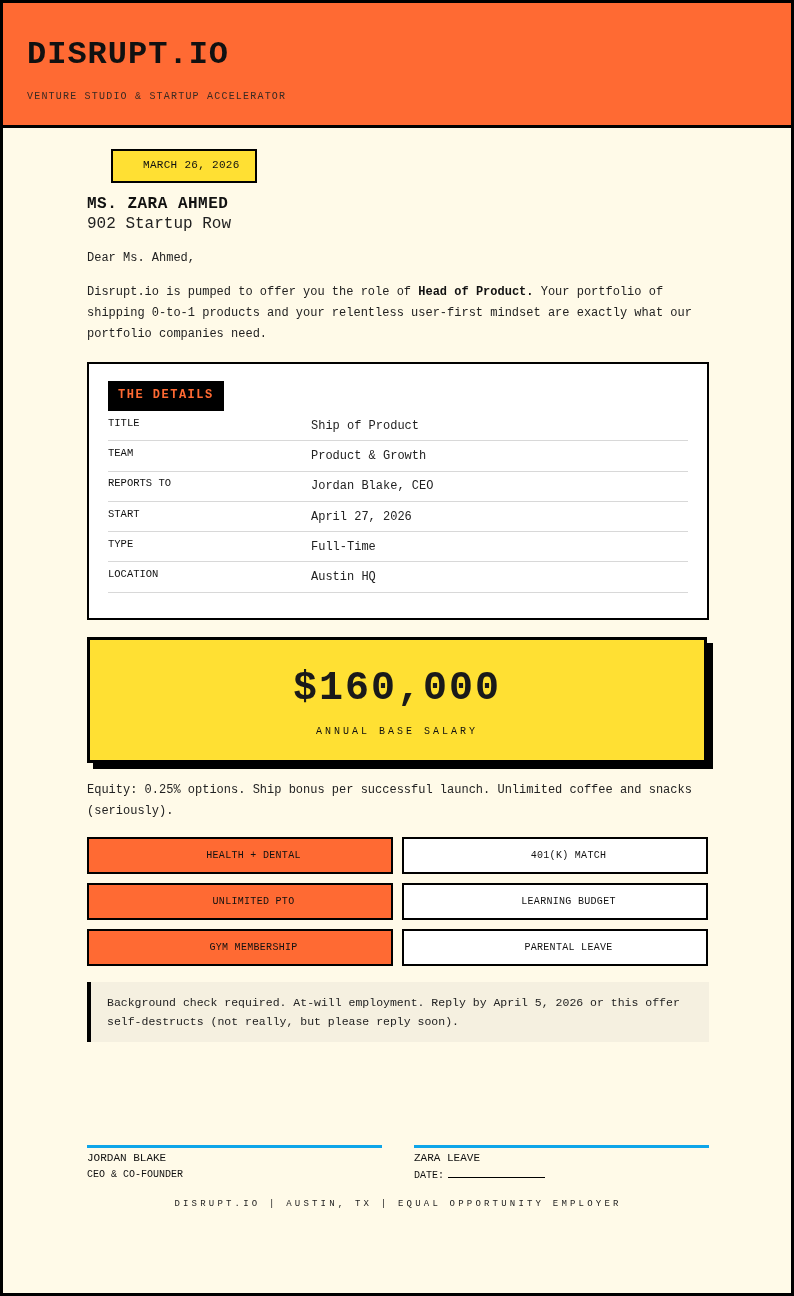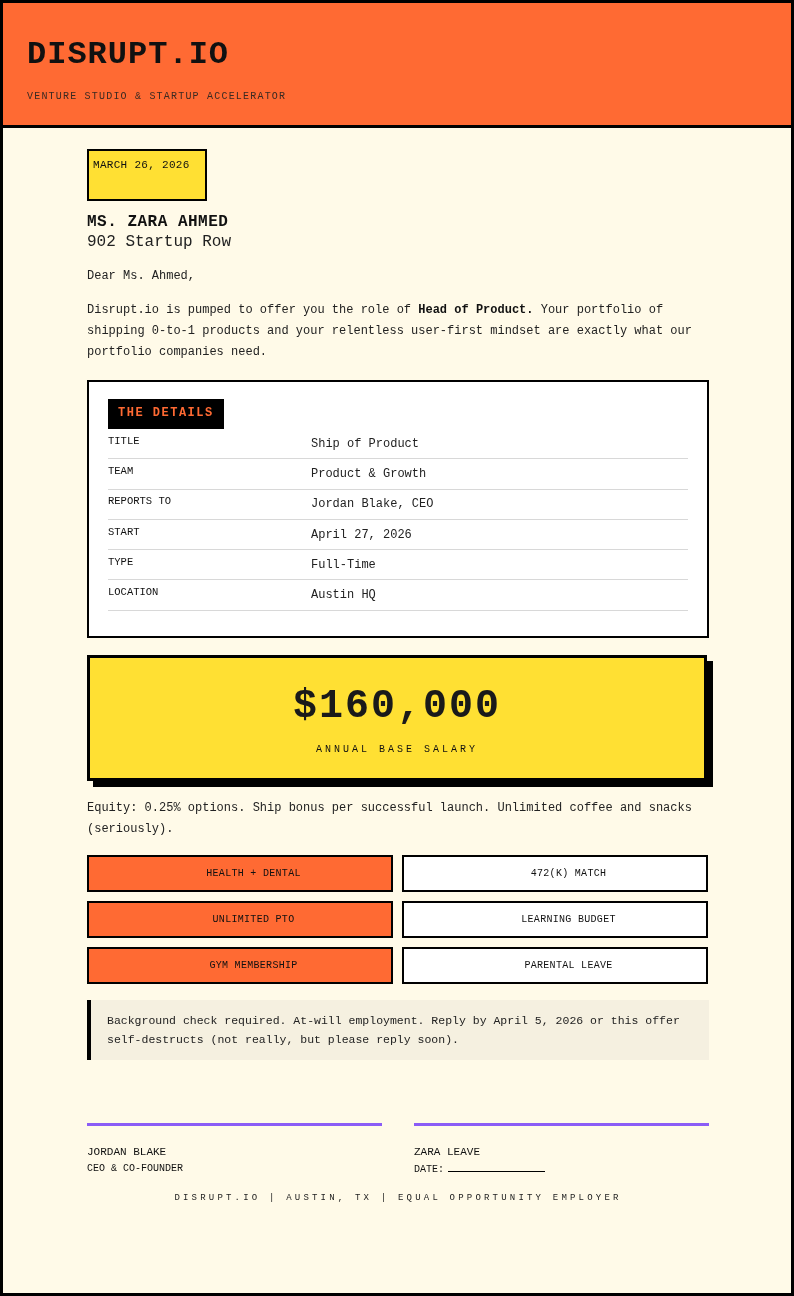--- a/index.html
+++ b/index.html
@@ -11,21 +11,21 @@
   }
   .header {
     background: #ff6a33; height: 125px; border-bottom: 3px solid #000;
     padding: 34px 0 0 24px;
   }
   .brand { font-size: 32px; font-weight: bold; letter-spacing: 1px; color: #111; line-height: 36px; }
   .tagline { font-size: 10px; letter-spacing: 1.2px; color: #3a2a22; margin-top: 18px; }
   .content { position: absolute; left: 84px; top: 146px; width: 622px; }
   .date-badge {
     display: inline-block; background: #ffe033; border: 2px solid #000;
-    font-size: 11px; padding: 8px 15px 9px 4px; letter-spacing: 0.3px; height: 52px;
+    font-size: 11px; padding: 8px 15px 9px 30px; letter-spacing: 0.3px; height: 34px; margin-left: 24px;
   }
   .recipient { margin-top: 11px; font-size: 16px; line-height: 20px; color: #222; }
   .recipient .name { font-weight: bold; letter-spacing: 0.5px; color: #111; }
   .greeting { margin-top: 14px; font-size: 12px; line-height: 20px; color: #222; }
   .intro { margin-top: 14px; font-size: 12px; line-height: 21px; color: #222; }
   .intro b { color: #111; }
   .details {
     margin-top: 17px; border: 2px solid #000; background: #fff;
     padding: 17px 19px 16px 19px; height: 258px;
   }
@@ -53,21 +53,21 @@
     height: 37px; border: 2px solid #000; font-size: 10px; letter-spacing: 0.3px;
     display: flex; align-items: center; justify-content: center; color: #111; padding-left: 27px;
   }
   .benefit.orange { background: #ff6a33; }
   .benefit.white { background: #fff; }
   .note {
     margin-top: 16px; background: #f5f0e0; border-left: 4px solid #000;
     padding: 11px 16px 12px 16px; font-size: 11.5px; line-height: 19px; color: #222; height: 60px;
   }
   .signatures { margin-top: 63px; display: flex; justify-content: space-between; }
-  .sig { width: 295px; border-top: 3px solid #8b5cf6; padding-top: 20px; }
+  .sig { width: 295px; border-top: 3px solid #0ea5e9; padding-top: 4px; margin-top: 40px; }
   .sig-name { font-size: 11px; color: #111; }
   .sig-role { font-size: 10px; margin-top: 5px; color: #111; }
   .date-line { display: inline-block; width: 97px; border-bottom: 1px solid #000; height: 9px; margin-left: 4px; }
   .footer { margin-top: 18px; text-align: center; font-size: 9px; letter-spacing: 3.2px; color: #222; }
 </style>
 </head>
 <body>
 
 <div class="page">
   <div class="header">
@@ -117,21 +117,21 @@
 
     <div class="salary-box">
       <div class="salary-amount">$160,000</div>
       <div class="salary-caption">ANNUAL BASE SALARY</div>
     </div>
 
     <p class="equity">Equity: 0.25% options. Ship bonus per successful launch. Unlimited coffee and snacks (seriously).</p>
 
     <div class="benefits">
       <div class="benefit orange">HEALTH + DENTAL</div>
-      <div class="benefit white">472(K) MATCH</div>
+      <div class="benefit white">401(K) MATCH</div>
       <div class="benefit orange">UNLIMITED PTO</div>
       <div class="benefit white">LEARNING BUDGET</div>
       <div class="benefit orange">GYM MEMBERSHIP</div>
       <div class="benefit white">PARENTAL LEAVE</div>
     </div>
 
     <div class="note">Background check required. At-will employment. Reply by April 5, 2026 or this offer self-destructs (not really, but please reply soon).</div>
 
     <div class="signatures">
       <div class="sig">

